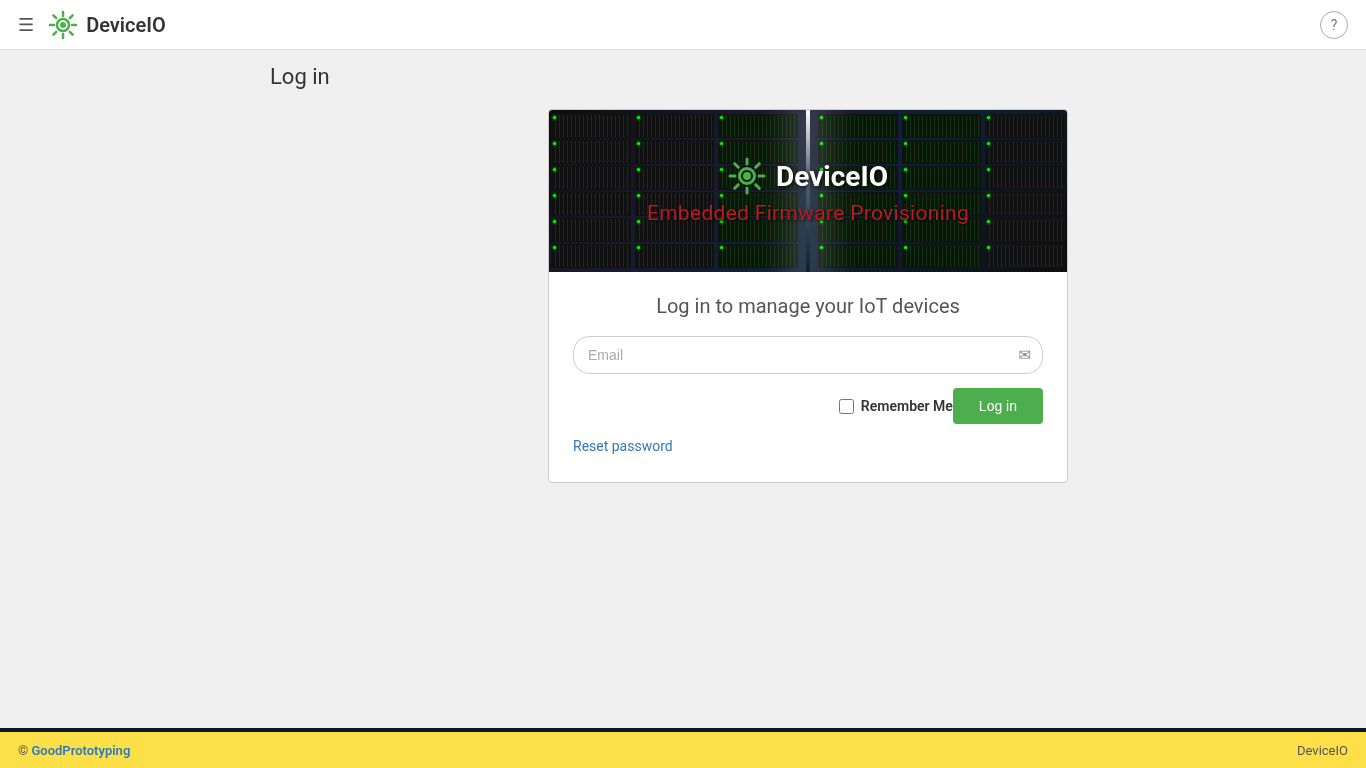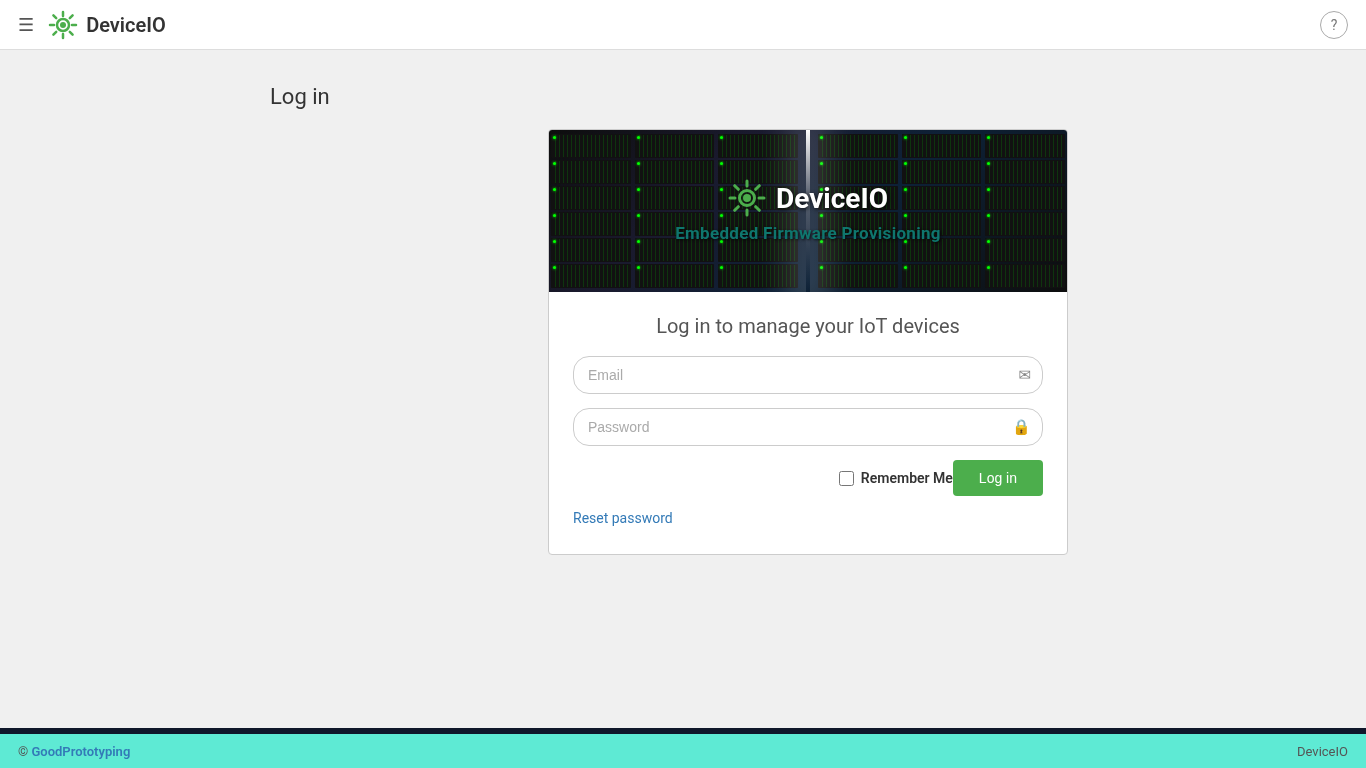--- a/index.html
+++ b/index.html
@@ -70,21 +70,21 @@
       flex: 1;
     }
     .sidebar {
       width: 250px;
       background: #f0f0f0;
       min-height: calc(768px - 50px - 40px);
     }
     .content-area {
       flex: 1;
       background: #f0f0f0;
-      padding: 34px 20px;
+      padding: 14px 20px;
     }
 
     
     .page-title {
       font-size: 22px;
       font-weight: 400;
       color: #333;
       margin-bottom: 20px;
     }
 
@@ -183,23 +183,23 @@
       width: 38px;
       height: 38px;
     }
     .banner-title {
       font-size: 28px;
       font-weight: 700;
       color: #fff;
       text-shadow: 1px 1px 4px rgba(0,0,0,0.8);
     }
     .banner-subtitle {
-      font-size: 17px;
-      font-weight: 700;
-      color: #0f766e;
+      font-size: 21px;
+      font-weight: 400;
+      color: #b91c1c;
       text-shadow: 1px 1px 3px rgba(0,0,0,0.8);
       letter-spacing: 0.3px;
     }
 
     
     .card-body {
       padding: 22px 24px 28px;
     }
     .card-tagline {
       text-align: center;
@@ -276,22 +276,22 @@
     }
     .card-link {
       color: #337ab7;
       text-decoration: none;
       font-size: 14px;
       cursor: pointer;
     }
 
     
     .footer {
-      background: #5eead4;
-      border-top: 6px solid #0f172a;
+      background: #fde047;
+      border-top: 4px solid #0f172a;
       height: 40px;
       display: flex;
       align-items: center;
       justify-content: space-between;
       padding: 0 18px;
       font-size: 13px;
       color: #555;
     }
     .footer-brand-link {
       color: #337ab7;
@@ -474,24 +474,20 @@
       </div>
 
       <div class="card-body">
         <p class="card-tagline">Log in to manage your IoT devices</p>
 
         <div class="input-group">
           <input type="email" placeholder="Email" style="">
           <span class="input-icon">✉</span>
         </div>
 
-        <div class="input-group">
-          <input type="password" placeholder="Password" style="">
-          <span class="input-icon">🔒</span>
-        </div>
 
         <div class="form-row">
           <label class="remember-me">
             <input type="checkbox" style="">
             <span>Remember Me</span>
           </label>
           <button class="btn-login">Log in</button>
         </div>
 
         <div class="card-links">

